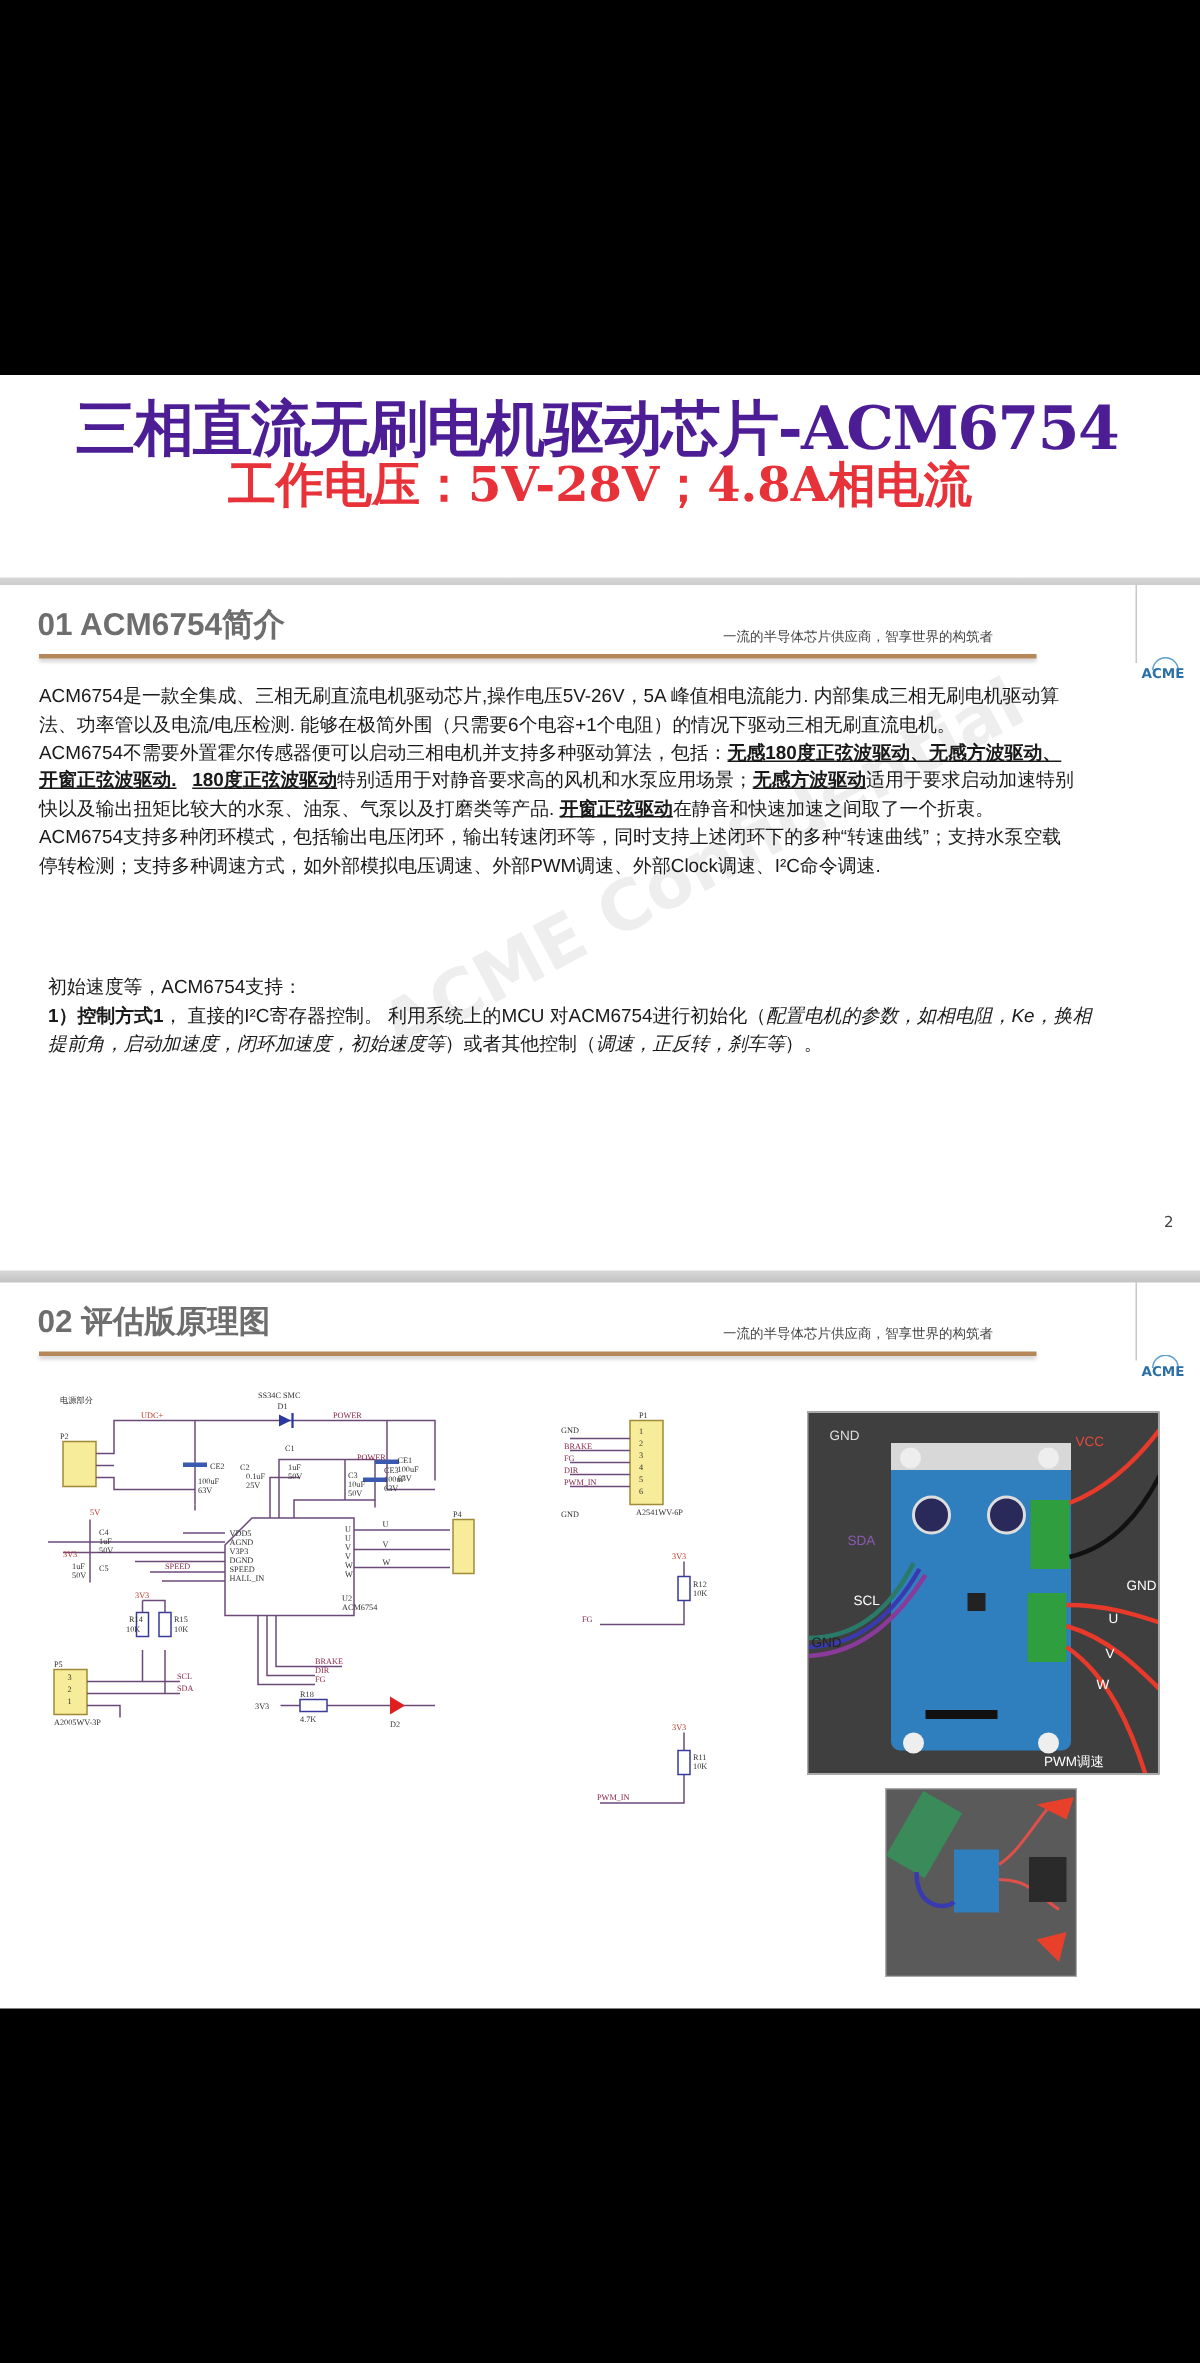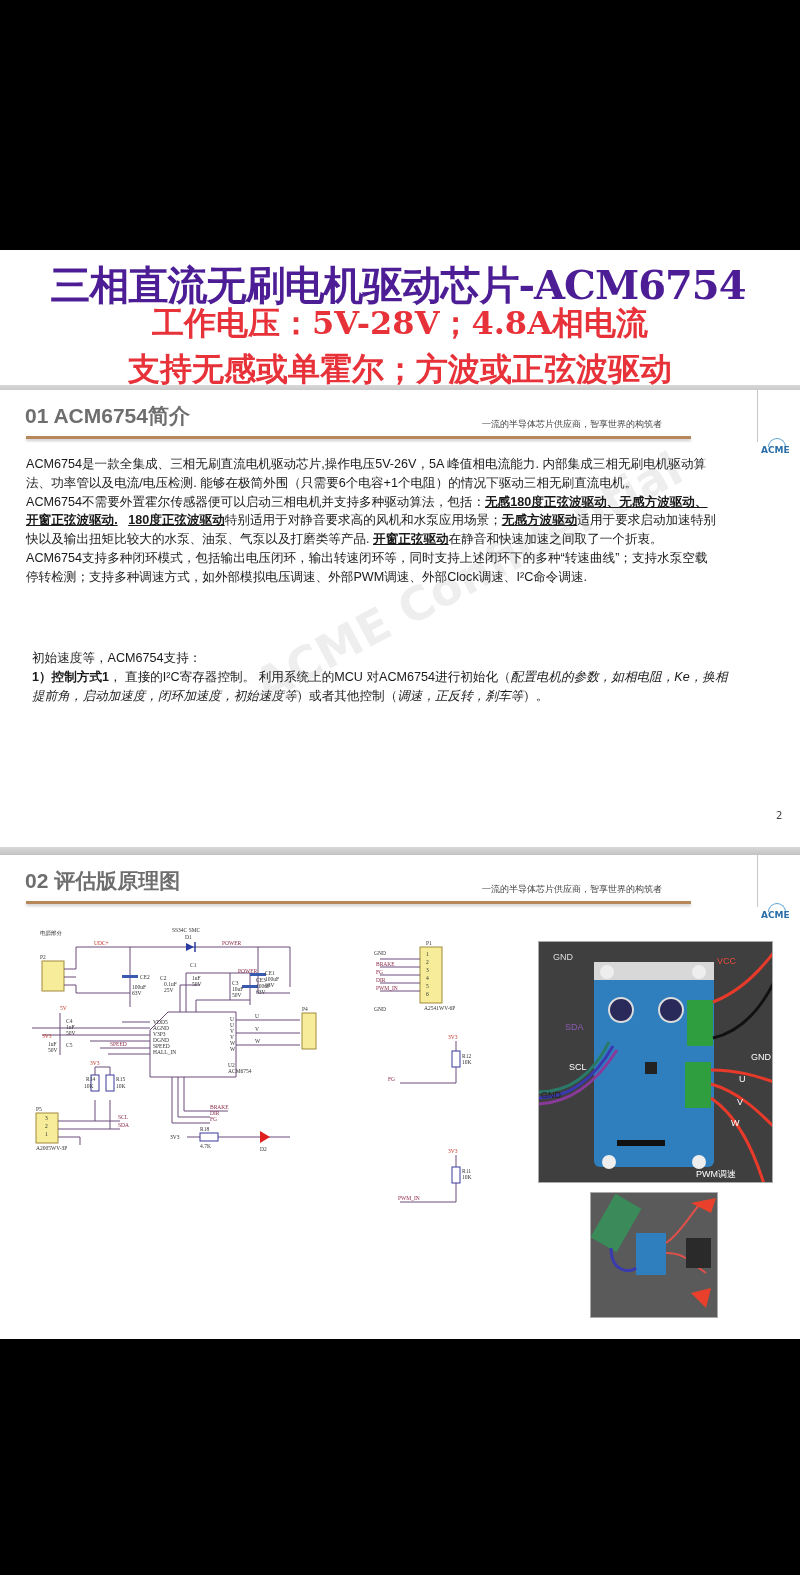--- a/index.html
+++ b/index.html
@@ -51,21 +51,20 @@
   #photo1 { left: 538px; top: 86px; width: 235px; height: 242px; background: #4a4a4a; }
   #photo2 { left: 590px; top: 337px; width: 128px; height: 126px; background: #555; }
   .plabel { position: absolute; font-size: 9px; font-family: "Liberation Sans", sans-serif; }
 </style>
 </head>
 <body>
 
 <div class="page" id="banner">
   <div class="banner-title">三相直流无刷电机驱动芯片-ACM6754</div>
   <div class="banner-sub" id="bsub1">工作电压：5V-28V；4.8A相电流</div>
-  <div class="banner-sub" id="bsub2">支持无感或单霍尔；方波或正弦波驱动</div>
 </div>
 <div class="sep" style="top:385px;"></div>
 
 <div class="page" id="slide1">
   <div class="watermark" style="left:230px;top:160px;">ACME Confidential</div>
   <div class="slide-title">01 ACM6754简介</div>
   <div class="slide-tag">一流的半导体芯片供应商，智享世界的构筑者</div>
   <div class="slide-rule"></div>
   <div class="vline" style="top:0;height:52px;"></div>
   <div class="logo" style="top:48px;">

